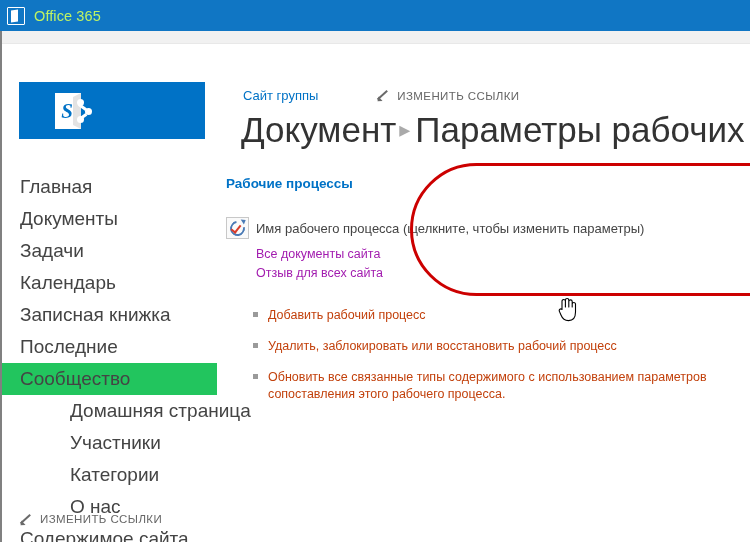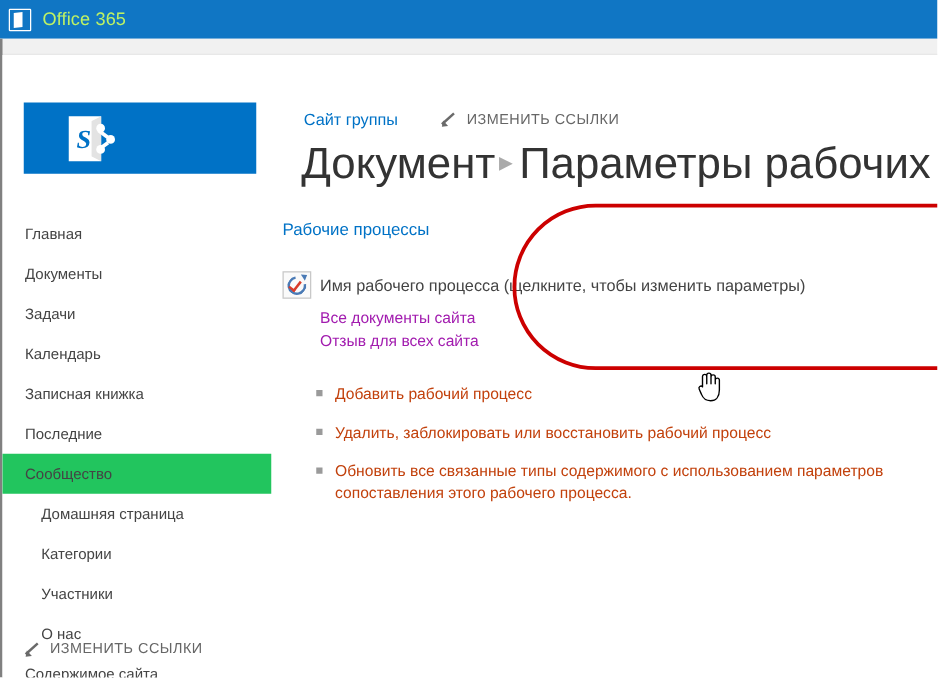--- a/index.html
+++ b/index.html
@@ -149,30 +149,30 @@
   .nav-list {
     position: absolute;
     top: 127px; left: 0;
     width: 215px;
     list-style: none;
   }
   .nav-item {
     height: 32px;
     line-height: 32px;
     padding-left: 18px;
-    font-size: 12px;
+    font-size: 19px;
     color: #444444;
     white-space: nowrap;
     cursor: pointer;
   }
   .nav-item.selected {
     background: #22c55e;
   }
   .nav-item.sub {
-    padding-left: 31px;
+    padding-left: 68px;
   }
 
   .nav-edit-links {
     position: absolute;
     left: 16px; top: 468px;
     display: flex;
     align-items: center;
     color: #666666;
     font-size: 11.5px;
     letter-spacing: 0.4px;
@@ -213,20 +213,21 @@
     height: 498px;
     overflow: hidden;
   }
 
   .breadcrumb-row {
     position: absolute;
     left: 26px; top: 44px;
     display: flex;
     align-items: center;
     white-space: nowrap;
+    gap: 24px;
   }
   .breadcrumb-link {
     color: #0072c6;
     font-size: 13px;
     cursor: pointer;
   }
   .bc-edit-links {
     display: flex;
     align-items: center;
     margin-left: 33px;
@@ -250,21 +251,21 @@
     color: #aaaaaa;
     font-size: 22px;
     vertical-align: 5px;
     margin: 0 5px 0 3px;
   }
 
   .section-heading {
     position: absolute;
     left: 9px; top: 132px;
     font-size: 13.5px;
-    font-weight: normal;
+    font-weight: bold;
     color: #0072c6;
     white-space: nowrap;
   }
 
   .wf-row {
     position: absolute;
     left: 9px; top: 173px;
     display: flex;
     align-items: center;
     white-space: nowrap;
@@ -399,22 +400,22 @@
 
     <ul class="nav-list">
       <li class="nav-item">Главная</li>
       <li class="nav-item">Документы</li>
       <li class="nav-item">Задачи</li>
       <li class="nav-item">Календарь</li>
       <li class="nav-item">Записная книжка</li>
       <li class="nav-item">Последние</li>
       <li class="nav-item selected">Сообщество</li>
       <li class="nav-item sub">Домашняя страница</li>
+      <li class="nav-item sub">Участники</li>
       <li class="nav-item sub">Категории</li>
-      <li class="nav-item sub">Участники</li>
       <li class="nav-item sub">О нас</li>
       <li class="nav-item">Содержимое сайта</li>
     </ul>
 
     <div class="nav-edit-links">
       <span class="pencil">
         <span class="p-body"></span>
         <span class="p-tip"></span>
       </span>
       <span>ИЗМЕНИТЬ ССЫЛКИ</span>

